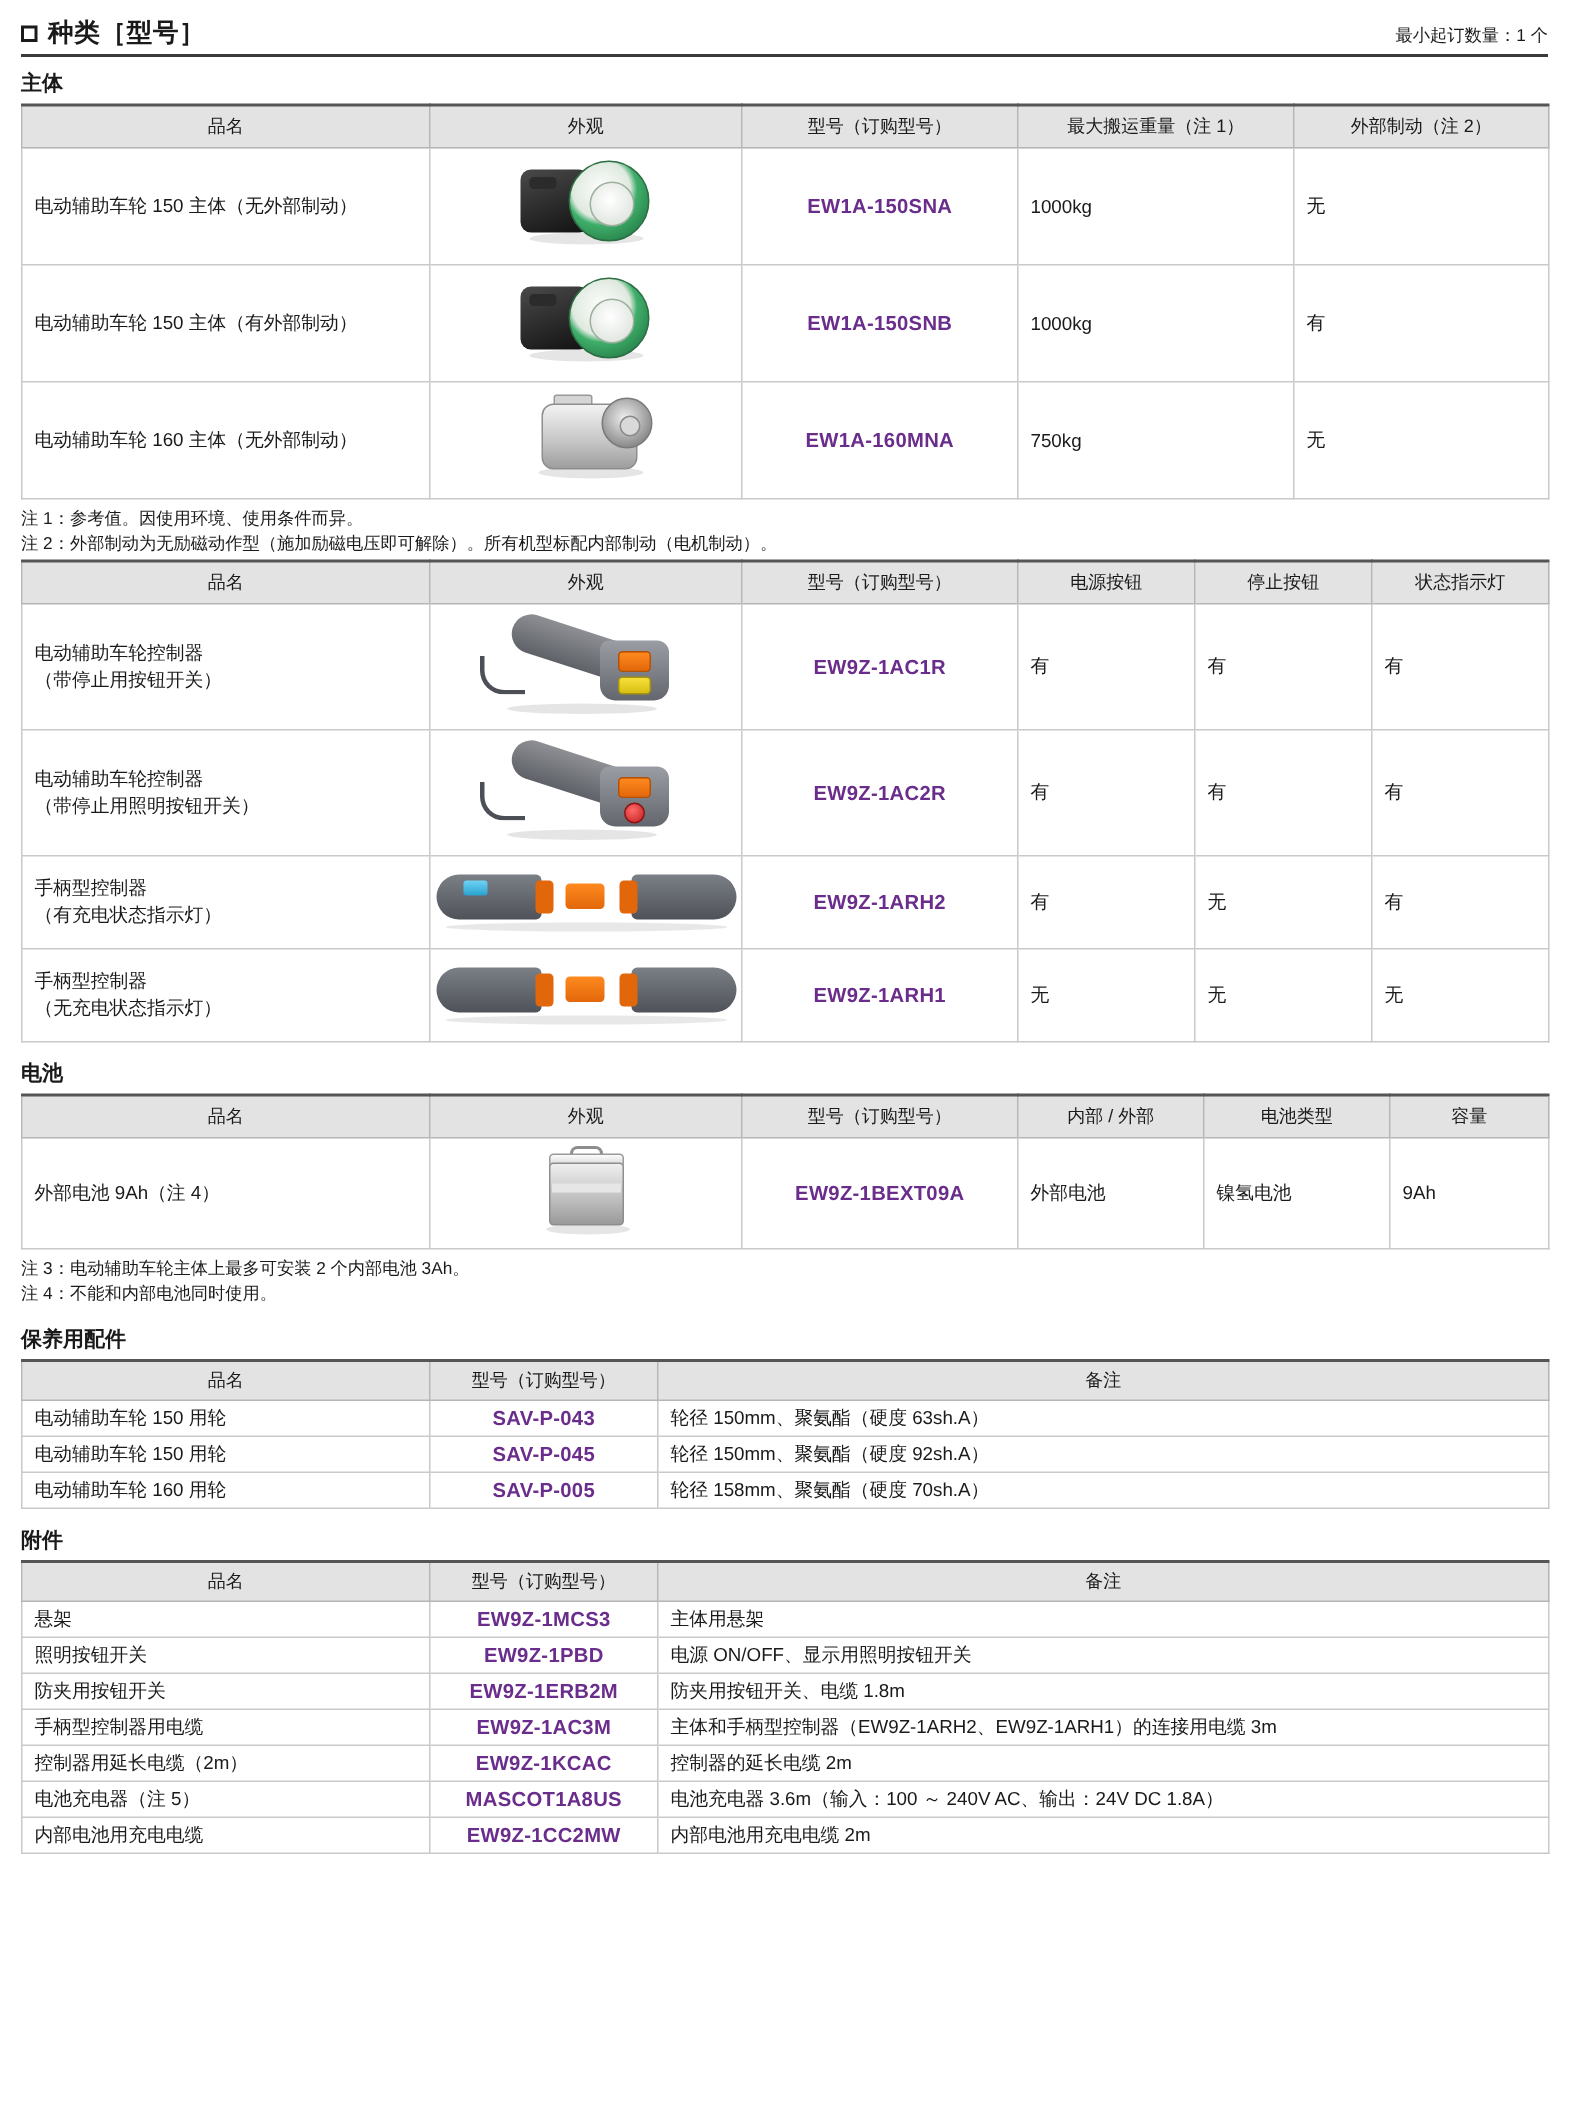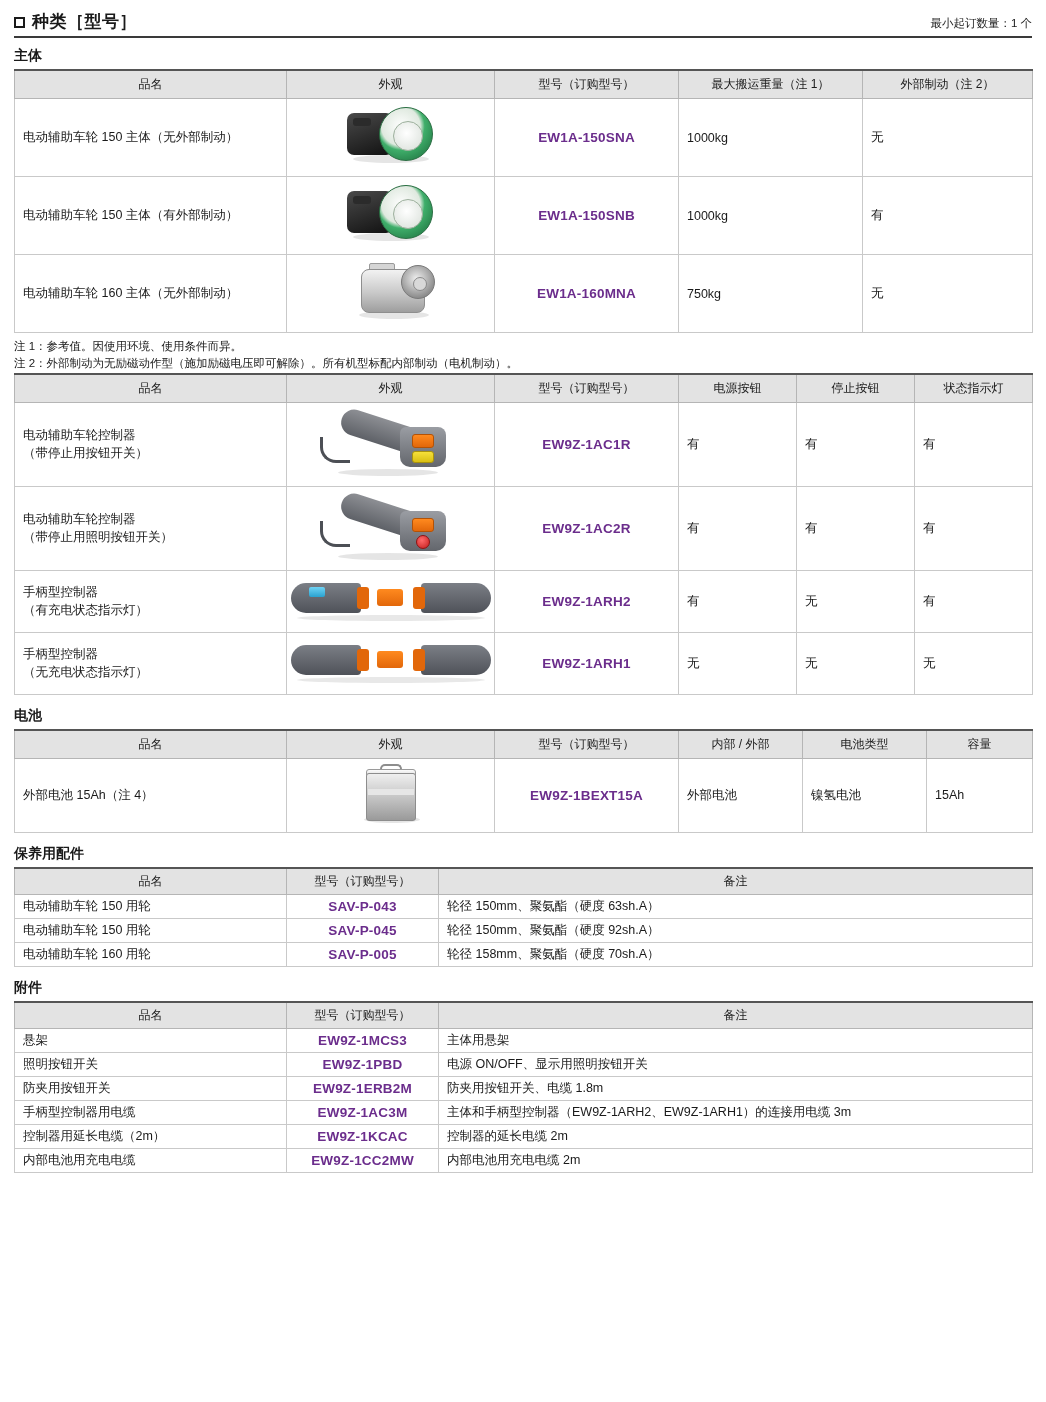--- a/index.html
+++ b/index.html
@@ -453,35 +453,39 @@
       <tr>
         <th>品名</th>
         <th>外观</th>
         <th>型号（订购型号）</th>
         <th>内部 / 外部</th>
         <th>电池类型</th>
         <th>容量</th>
       </tr>
     </thead>
     <tbody>
-      <tr style="height:70px">
-        <td class="name">外部电池 15Ah（注 4）</td>
-        <td class="img-cell" style="height:66px">
-          <span class="art art-batt-ext tall">
+      <tr style="height:66px">
+        <td class="name">外部电池 9Ah（注 4）</td>
+        <td class="img-cell" style="height:62px">
+          <span class="art art-batt-ext">
             <span class="shadow"></span><span class="handle"></span><span class="top"></span>
             <span class="box"></span><span class="band"></span>
           </span>
         </td>
-        <td class="model">EW9Z-1BEXT15A</td>
+        <td class="model">EW9Z-1BEXT09A</td>
         <td class="center">外部电池</td>
         <td class="center">镍氢电池</td>
-        <td class="center">15Ah</td>
+        <td class="center">9Ah</td>
       </tr>
     </tbody>
   </table>
+  <div class="notes">
+    <div>注 3：电动辅助车轮主体上最多可安装 2 个内部电池 3Ah。</div>
+    <div>注 4：不能和内部电池同时使用。</div>
+  </div>
 
   <div class="section-title">保养用配件</div>
   <table class="hdr-line compact">
     <colgroup>
         <col style="width:272px">
         <col style="width:152px">
         <col style="width:594px">
       </colgroup>
     <thead>
       <tr>
@@ -543,20 +547,25 @@
         <td class="name">手柄型控制器用电缆</td>
         <td class="model">EW9Z-1AC3M</td>
         <td>主体和手柄型控制器（EW9Z-1ARH2、EW9Z-1ARH1）的连接用电缆 3m</td>
       </tr>
       <tr>
         <td class="name">控制器用延长电缆（2m）</td>
         <td class="model">EW9Z-1KCAC</td>
         <td>控制器的延长电缆 2m</td>
       </tr>
       <tr>
+        <td class="name">电池充电器（注 5）</td>
+        <td class="model">MASCOT1A8US</td>
+        <td>电池充电器 3.6m（输入：100 ～ 240V AC、输出：24V DC 1.8A）</td>
+      </tr>
+      <tr>
         <td class="name">内部电池用充电电缆</td>
         <td class="model">EW9Z-1CC2MW</td>
         <td>内部电池用充电电缆 2m</td>
       </tr>
 
     </tbody>
   </table>
 
 </div>
 

